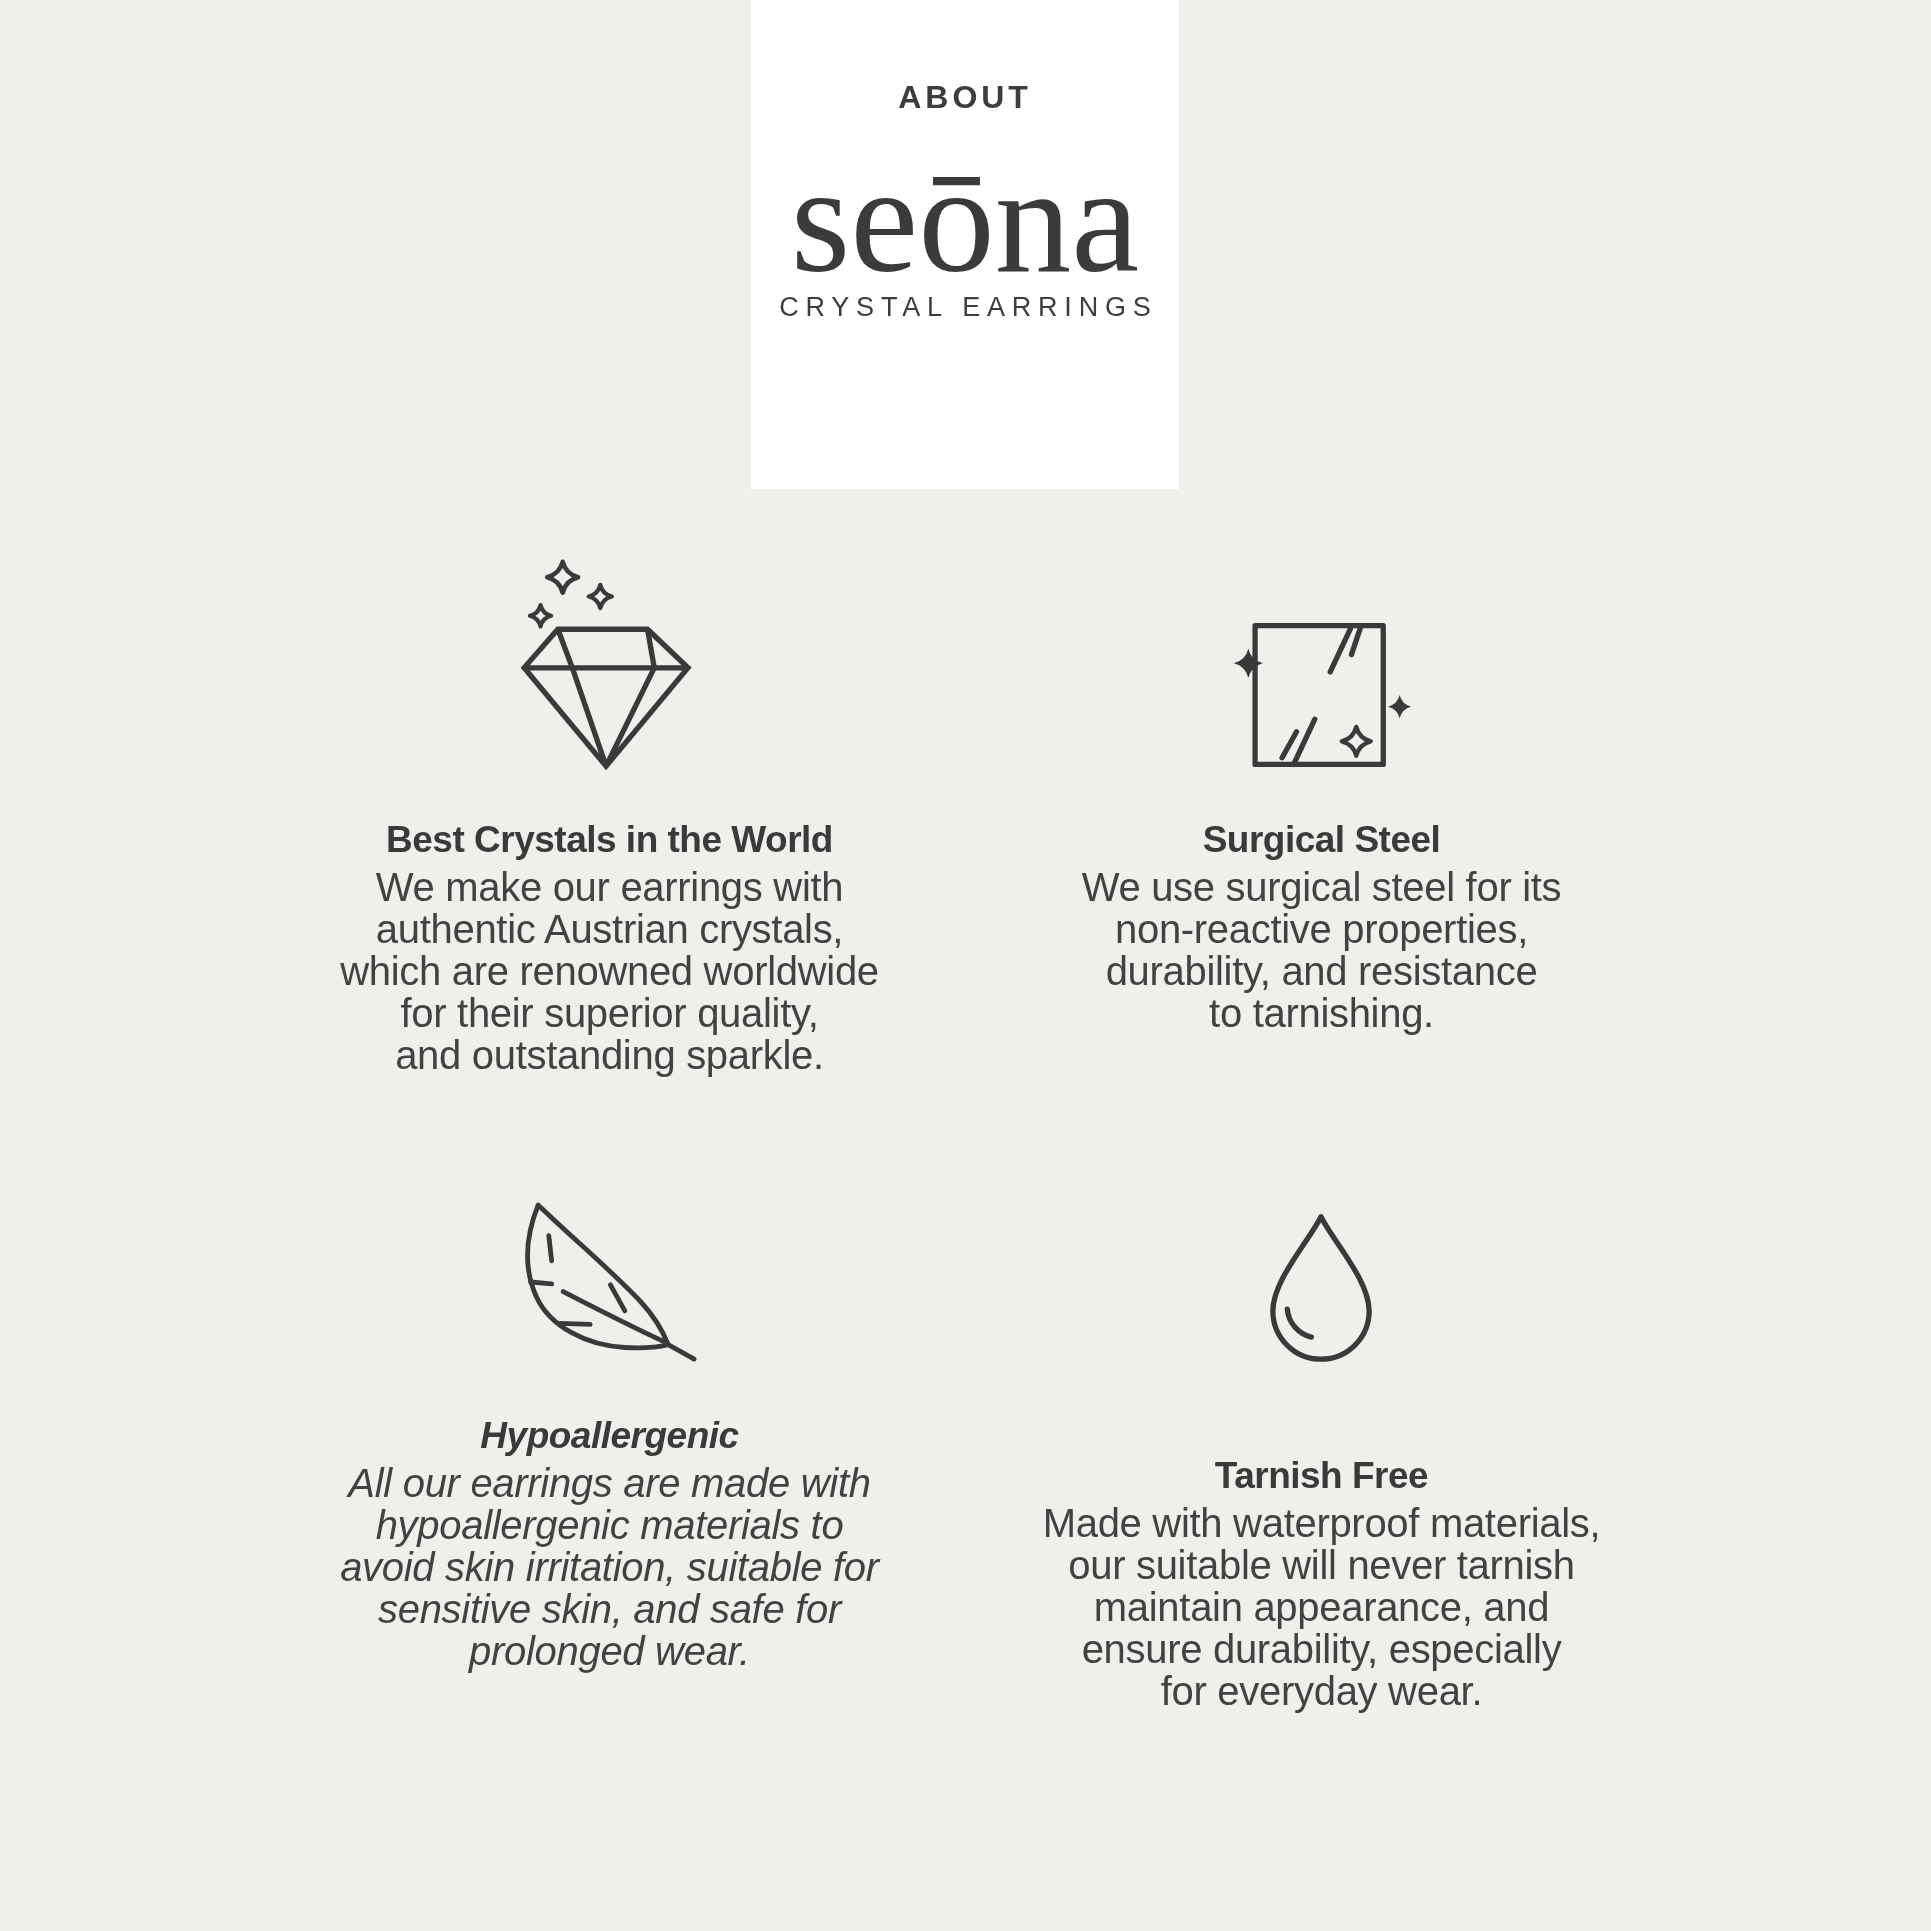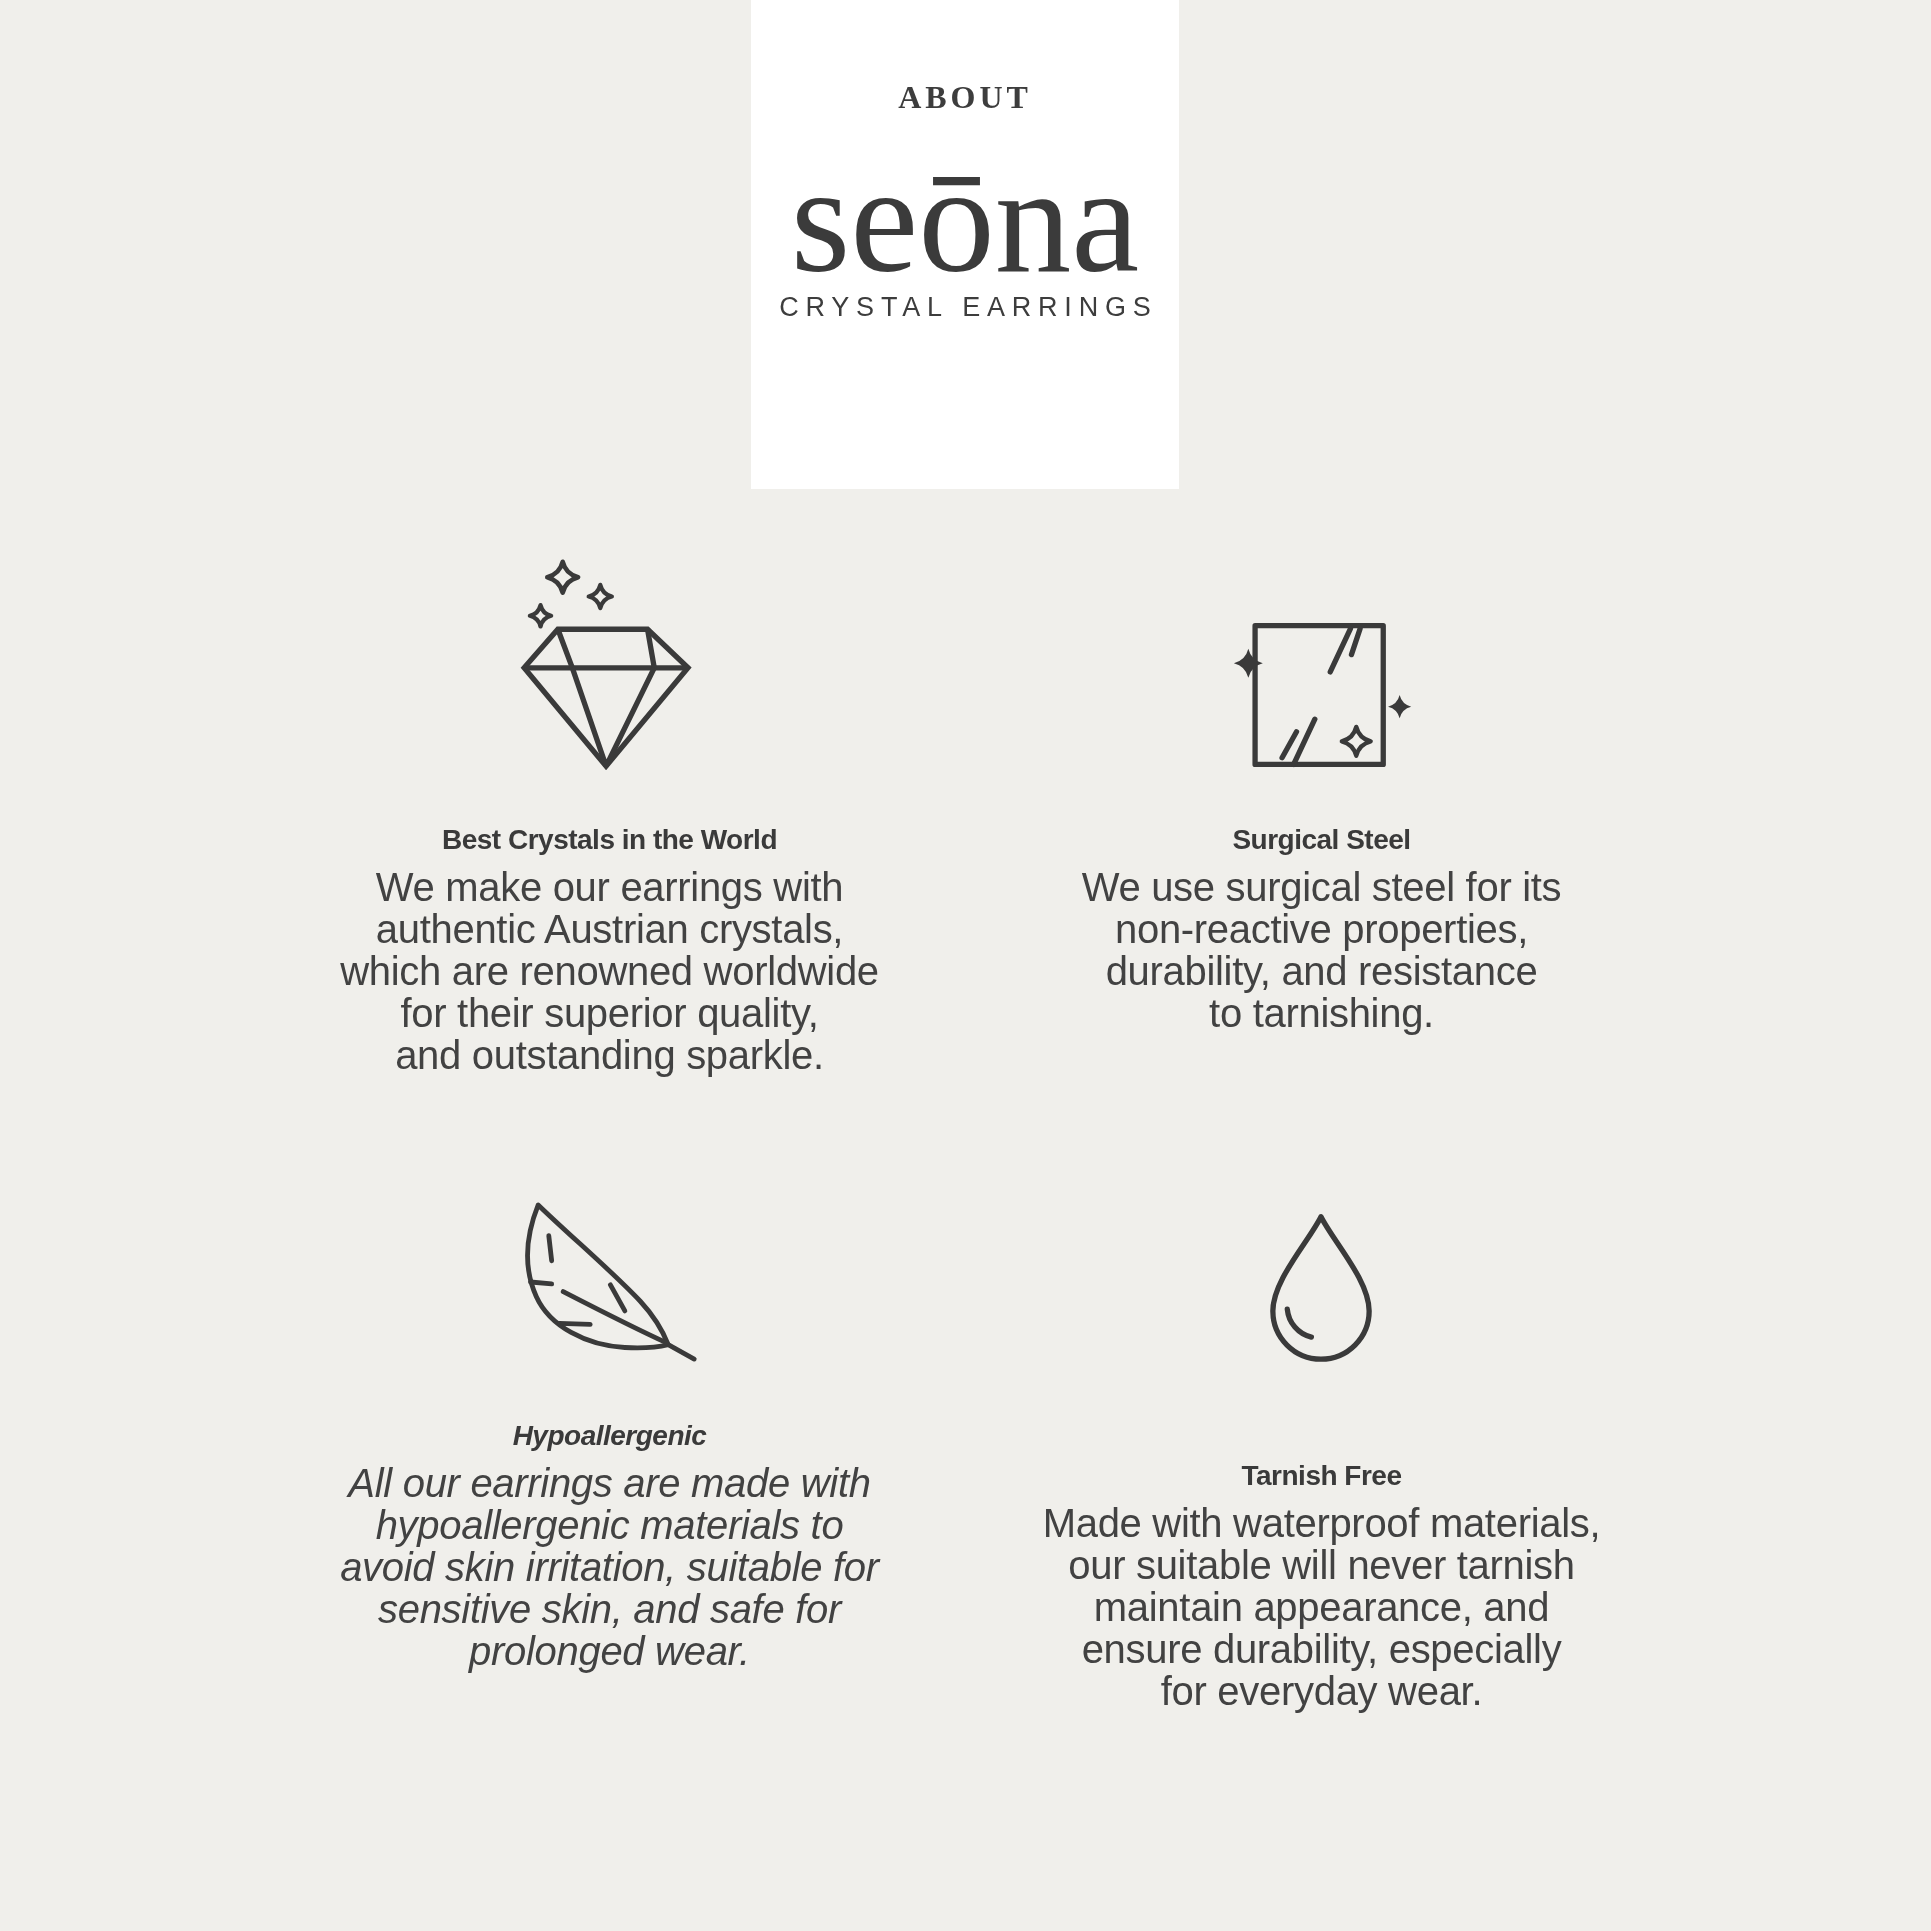--- a/index.html
+++ b/index.html
@@ -15,21 +15,20 @@
   
   .header-card{
     position:absolute;left:751px;top:0;width:428px;height:489px;
     background:#ffffff;
   }
   .about{
     position:absolute;top:79px;left:0;width:100%;
     text-align:center;
     font-size:32px;font-weight:600;letter-spacing:3.9px;
     color:#3d3d3d;
-    font-family:Liberation Serif, serif;
   }
   .brand{
     position:absolute;top:143px;left:0;width:100%;
     text-align:center;
     font-family:"Liberation Serif", serif;
     font-size:153px;line-height:154px;
     color:#3b3b3b;letter-spacing:0px;
   }
   .tagline{
     position:absolute;top:292px;left:0;width:100%;
@@ -48,21 +47,21 @@
   
   .feature{
     position:absolute;width:579px;text-align:center;
   }
   .f1{left:320px;top:819px;}
   .f2{left:1032px;top:819px;text-align:center;}
   .f3{left:320px;top:1415px;font-style:italic;}
   .f4{left:1032px;top:1415px;margin-top:40px;}
   .ftitle{
     margin:0 0 4.8px 0;
-    font-size:28px;font-weight:700;letter-spacing:-0.5px;
+    font-size:37px;font-weight:700;letter-spacing:-0.5px;
     line-height:42px;color:#3a3a3a;
   }
   .fline{
     font-size:40px;font-weight:400;letter-spacing:-0.3px;
     line-height:42px;color:#424242;
   }
 </style>
 </head>
 <body>
 

